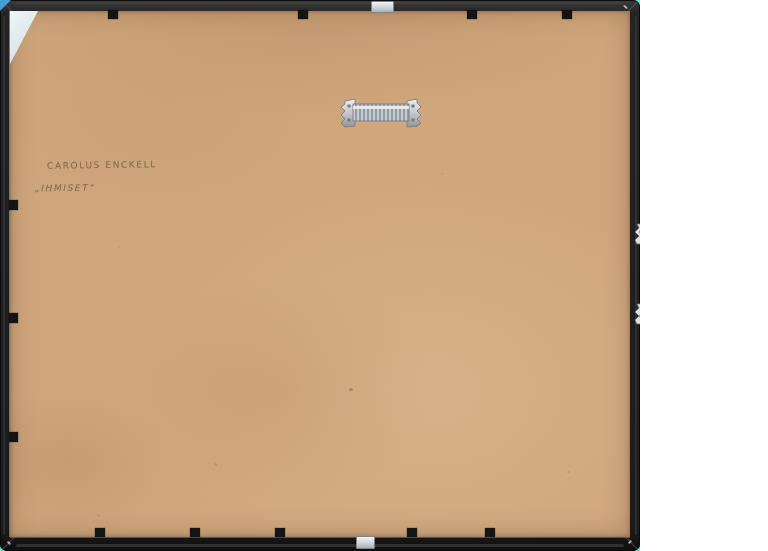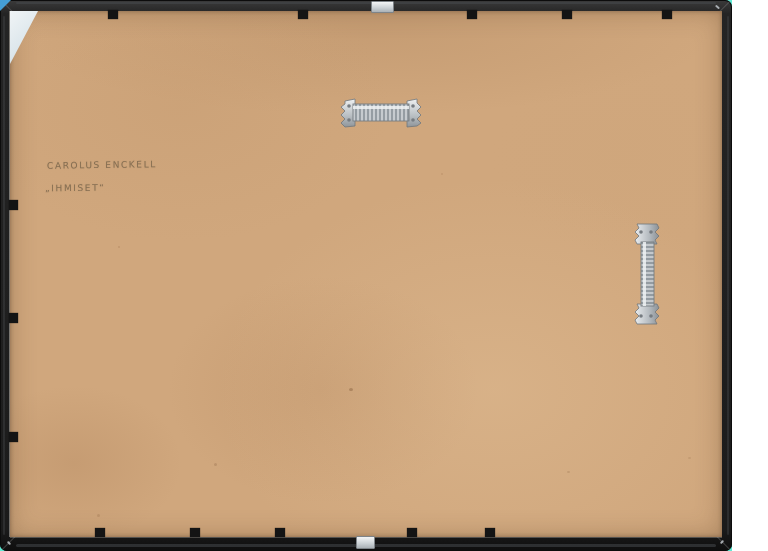--- a/index.html
+++ b/index.html
@@ -1,17 +1,17 @@
 <!DOCTYPE html>
 <html><head>
 <meta charset="utf-8">
 <style>
   html,body{margin:0;padding:0;background:#ffffff;}
   .photo{
-    position:relative;width:732px;height:551px;overflow:hidden;
+    position:relative;width:640px;height:551px;overflow:hidden;
     background:#5eead4;font-family:"DejaVu Sans",sans-serif;
   }
   
   .frame{
     position:absolute;inset:0;border-radius:7px;
     background:linear-gradient(180deg,#3b3b3b 0%,#242424 2.5%,#202020 50%,#1b1b1b 96%,#0e0e0e 100%);
     box-shadow:inset 0 0 0 1px #0c0c0c;
   }
   .rail-stripe{position:absolute;background:#46494c;opacity:.55;border-radius:2px;}
   .miter{position:absolute;width:1px;background:rgba(120,120,120,.45);}
@@ -154,17 +154,17 @@
     <polygon points="8,84 28,84 30,88 26,92 30,96 26,100 28,104 8,104 6,100 10,96 6,92 10,88" fill="url(#mv)" stroke="#70767b" stroke-width="0.8"></polygon>
     <rect x="12" y="22" width="13" height="64" fill="url(#ribsV)" stroke="#767c81" stroke-width="0.9"></rect>
     <rect x="14" y="22" width="3" height="64" fill="#eff2f3" opacity="0.85"></rect>
     <circle cx="12" cy="12" r="1.8" fill="#767c81"></circle>
       <circle cx="22" cy="12" r="1.8" fill="#767c81"></circle>
     <circle cx="12" cy="96" r="1.8" fill="#767c81"></circle>
       <circle cx="22" cy="96" r="1.8" fill="#767c81"></circle>
   </svg>
 
   <div class="pencil" style="left:47px;top:160px;transform:rotate(-0.8deg);">CAROLUS ENCKELL</div>
-  <div class="pencil" style="left:45px;top:183px;transform:rotate(-0.5deg);">„IHMISET“</div>
+  <div class="pencil" style="left:35px;top:183px;transform:rotate(-0.5deg);font-style:italic;">„IHMISET“</div>
 
   <div class="photo-corner"></div>
 
 </div>
 
 </body></html>

